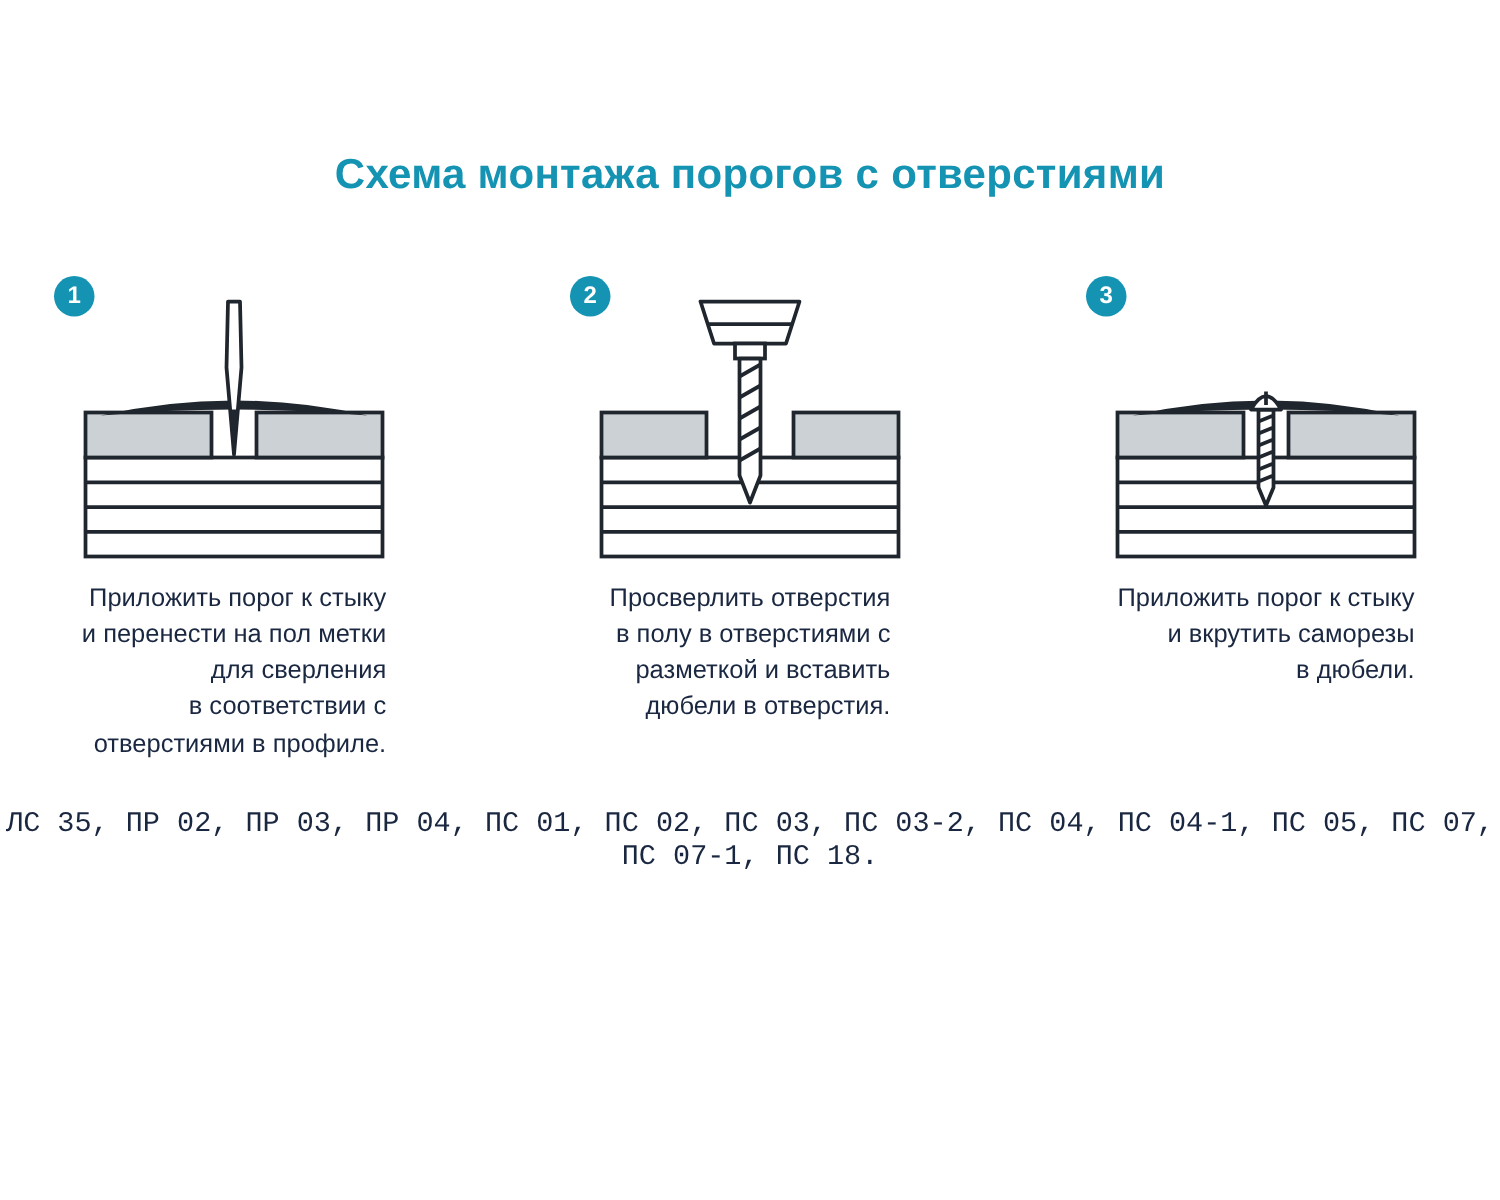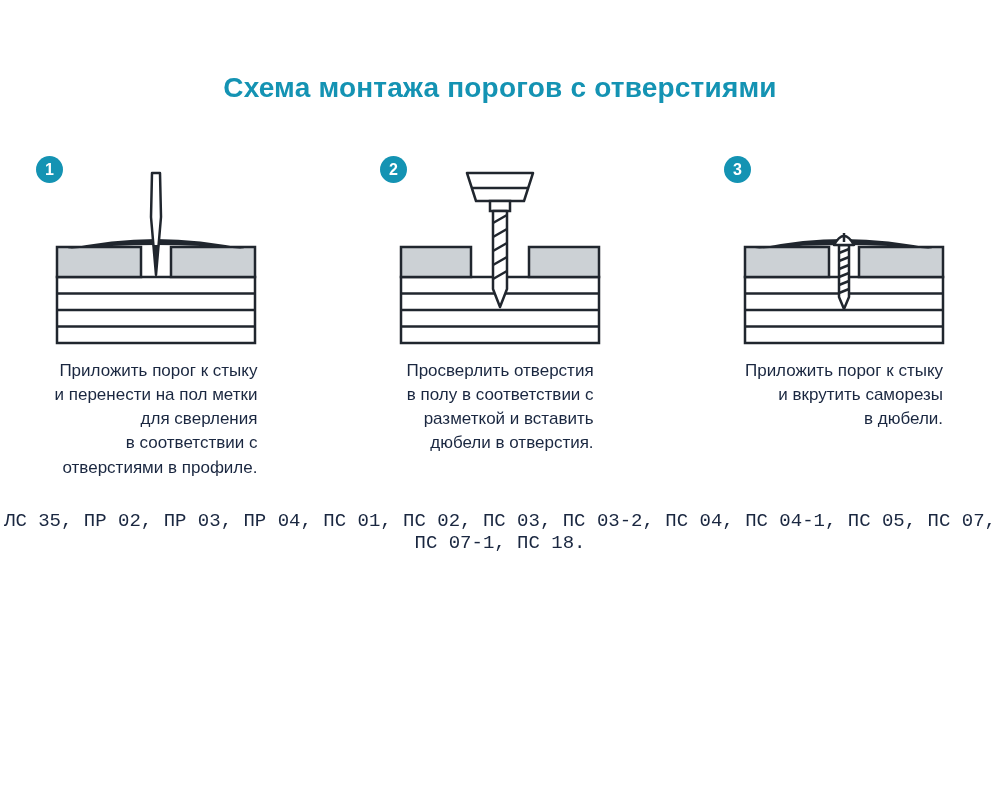--- a/index.html
+++ b/index.html
@@ -10,21 +10,21 @@
   html,body{margin:0;padding:0;background:#ffffff;}
   .page{
     position:relative;
     width:1000px;height:800px;
     background:#ffffff;
     font-family:"Liberation Sans", sans-serif;
     overflow:hidden;
   }
   .title{
     margin:0;
-    padding-top:72px;
+    padding-top:100px;
     text-align:center;
     color:var(--accent);
     font-size:28px;
     font-weight:bold;
     letter-spacing:0.2px;
   }
   .steps{
     display:flex;
     justify-content:center;
     gap:96px;
@@ -119,21 +119,21 @@
         <rect class="draw white" x="95" y="30" width="20" height="10"></rect>
 
         <path class="draw white" d="M98 40 L112 40 L112 118 L105 136 L98 118 Z" stroke-linejoin="round"></path>
         <line class="draw" x1="98" y1="52" x2="112" y2="44"></line>
         <line class="draw" x1="98" y1="66" x2="112" y2="58"></line>
         <line class="draw" x1="98" y1="80" x2="112" y2="72"></line>
         <line class="draw" x1="98" y1="94" x2="112" y2="86"></line>
         <line class="draw" x1="98" y1="108" x2="112" y2="100"></line>
       </svg>
       <p class="caption">Просверлить отверстия
-в полу в соответствии с
+в полу в отверстиями с
 разметкой и вставить
 дюбели в отверстия.</p>
     </div>
 
     <div class="step">
       <div class="badge">3</div>
       <svg class="illustration" width="210" height="178" viewBox="0 0 210 178">
 
         <rect class="draw white" x="6" y="106" width="198" height="66"></rect>
         <line class="draw" x1="6" y1="122.5" x2="204" y2="122.5"></line>

